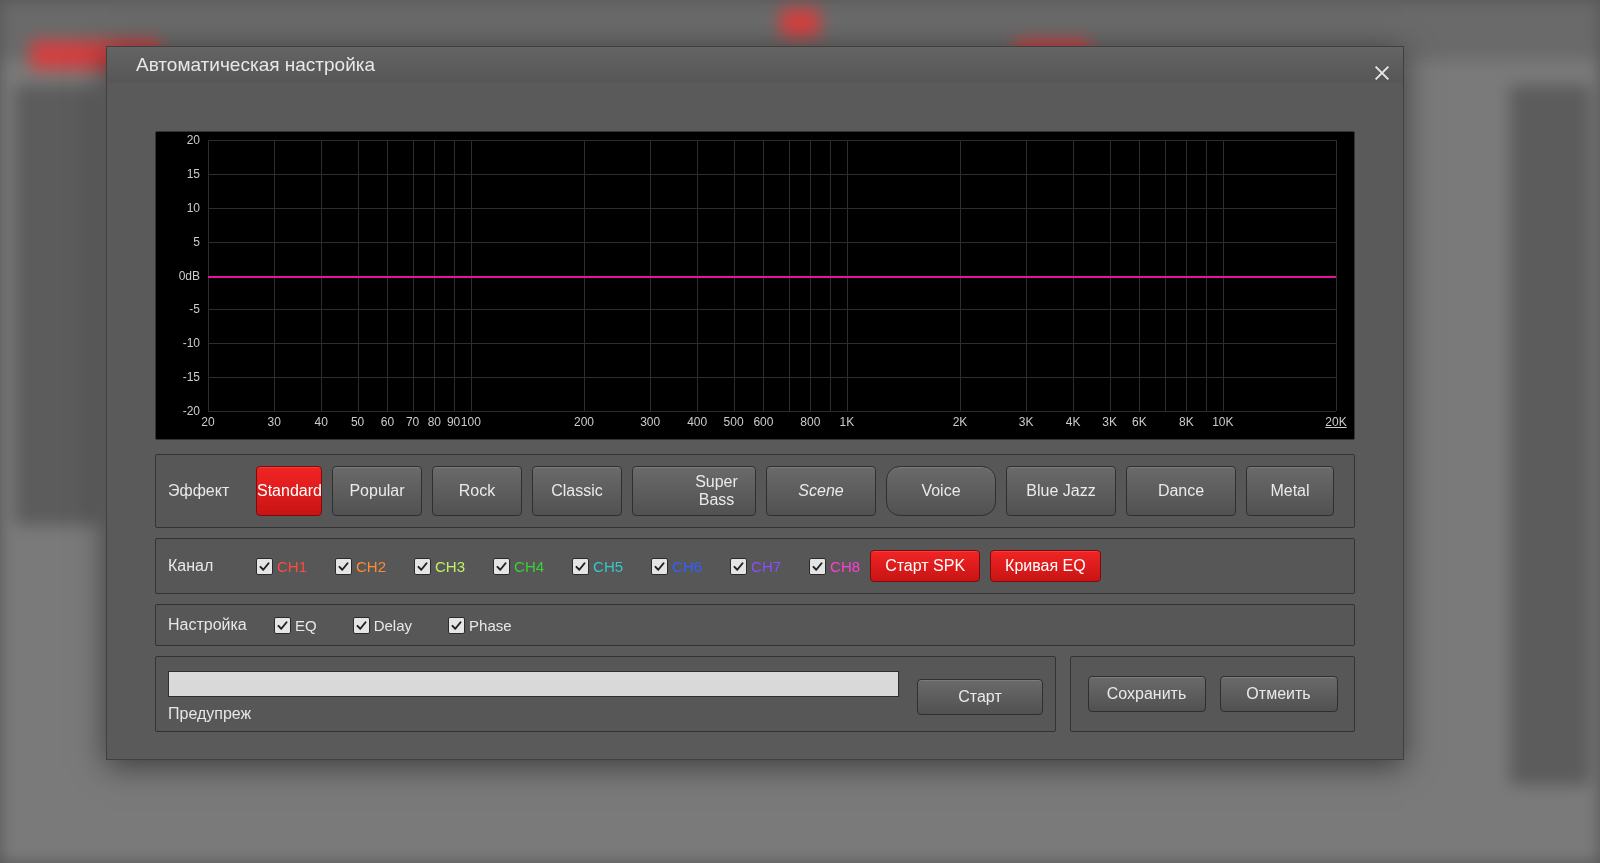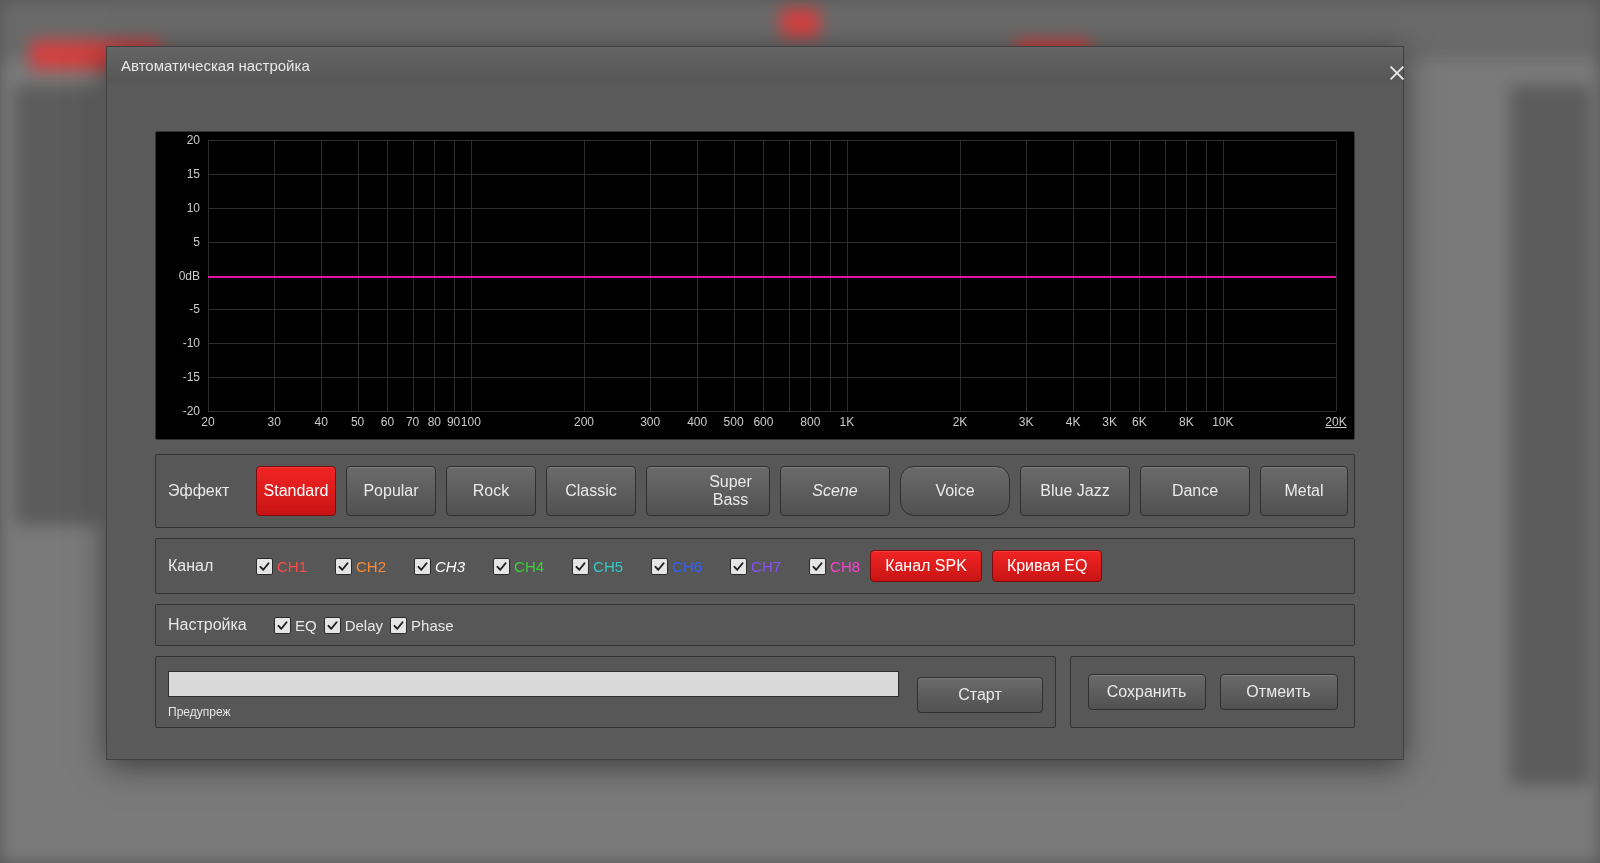--- a/index.html
+++ b/index.html
@@ -5,21 +5,21 @@
   html,body{margin:0;padding:0;width:1600px;height:863px;overflow:hidden;font-family:"Segoe UI",Arial,sans-serif;background:#555;}
   .bg{position:absolute;inset:0;background:#7a7a7a;filter:blur(8px);}
   .bg-top{position:absolute;top:0;left:0;right:0;height:60px;background:#6a6a6a;}
   .bg-title{position:absolute;top:8px;left:50%;transform:translateX(-50%);width:40px;height:30px;background:#d14141;border-radius:6px;}
   .bg-redtab{position:absolute;top:40px;left:30px;width:130px;height:30px;background:#d14141;border-radius:4px;}
   .bg-redtab2{position:absolute;top:40px;left:1015px;width:75px;height:28px;background:#d14141;border-radius:4px;}
   .bg-panel-l{position:absolute;top:85px;left:15px;width:85px;height:440px;background:#5c5c5c;border-radius:4px;}
   .bg-panel-r{position:absolute;top:85px;right:10px;width:80px;height:700px;background:#5c5c5c;border-radius:4px;}
 
   .modal{position:absolute;top:46px;left:106px;width:1296px;height:712px;background:#5a5a5a;border:1px solid #404040;box-shadow:0 6px 30px rgba(0,0,0,.5);}
-  .titlebar{height:36px;background:linear-gradient(#646464,#565656);display:flex;align-items:center;padding:0 14px;color:#e8e8e8;font-size:15px;}
+  .titlebar{height:36px;background:linear-gradient(#646464,#565656);display:flex;align-items:center;padding:0 29px;color:#e8e8e8;font-size:19px;}
   .titlebar .close{margin-left:auto;color:#e8e8e8;}
   .close-x{width:16px;height:16px;position:relative;cursor:pointer;}
   .close-x::before,.close-x::after{content:"";position:absolute;left:7px;top:-1px;width:2px;height:18px;background:#e8e8e8;}
   .close-x::before{transform:rotate(45deg);}
   .close-x::after{transform:rotate(-45deg);}
 
   .section{margin:0 48px;border:1px solid #333;background:#575757;border-radius:2px;}
   .chart-sec{margin:48px 48px 14px;height:307px;background:#000;}
   .chart-inner{position:relative;width:100%;height:100%;}
   .y-labels{position:absolute;left:0;top:0;bottom:28px;width:50px;}
@@ -42,28 +42,28 @@
 
   .ch{display:inline-flex;align-items:center;gap:4px;font-size:15px;}
   .chk{width:15px;height:15px;border:1px solid #2b2b2b;background:#e5e5e5;border-radius:2px;display:inline-flex;align-items:center;justify-content:center;cursor:pointer;}
   .chk svg{width:13px;height:13px;display:block;}
 
   .bottom{display:flex;gap:14px;margin:10px 48px 0;}
   .bottom .left{flex:1;border:1px solid #333;background:#575757;border-radius:2px;padding:14px 12px 8px;}
   .bottom .right{width:272px;border:1px solid #333;background:#575757;border-radius:2px;display:flex;align-items:center;justify-content:center;gap:14px;padding:14px 12px;}
   .progress{height:24px;background:#d9d9d9;border:1px solid #2e2e2e;width:729px;margin-bottom:8px;}
   .left-row{display:flex;align-items:center;gap:18px;}
-  .warn{color:#e6e6e6;font-size:12px;margin-top:2px;}
+  .warn{color:#e6e6e6;font-size:16px;margin-top:2px;}
 
   .start-btn{width:126px;padding:8px 0;}
   .save-btn,.cancel-btn{width:118px;padding:8px 0;}
 
   .ch-colors-0{color:#ff4b3e;}
   .ch-colors-1{color:#ff8a36;}
-  .ch-colors-2{color:#ffffff;font-style:italic;}
+  .ch-colors-2{color:#bef264;}
   .ch-colors-3{color:#3ad13a;}
   .ch-colors-4{color:#36c8c8;}
   .ch-colors-5{color:#3060ff;}
   .ch-colors-6{color:#8a4dff;}
   .ch-colors-7{color:#ff3ed1;}
 </style>
 </head>
 <body>
 
 <div class="bg">
@@ -163,21 +163,21 @@
           <span style="left: 86.7353%;">8K</span>
           <span style="left: 89.9657%;">10K</span>
           <span style="left: 100%; text-decoration: underline;">20K</span>
         </div>
     </div>
   </div>
 
   <div class="section row-sec preset-row">
     <span class="row-label">Эффект</span>
     <div id="presets" style="display:flex;gap:10px;flex:1;">
-        <button class="btn preset red" style="width: 80px;">Standard</button>
+        <button class="btn preset red" style="width: 66px;">Standard</button>
         <button class="btn preset" style="width: 90px;">Popular</button>
         <button class="btn preset" style="width: 90px;">Rock</button>
         <button class="btn preset" style="width: 90px;">Classic</button>
         <button class="btn preset" style="width: 124px; padding-left: 45px;">Super Bass</button>
         <button class="btn preset" style="width: 110px; font-style: italic;">Scene</button>
         <button class="btn preset" style="width: 110px; border-radius: 14px;">Voice</button>
         <button class="btn preset" style="width: 110px;">Blue Jazz</button>
         <button class="btn preset" style="width: 110px;">Dance</button>
         <button class="btn preset" style="width: 88px;">Metal</button>
       </div>
@@ -244,27 +244,27 @@
         </span>
         <span class="ch">
           <span class="chk">
             <svg viewBox="0 0 16 16">
               <path d="M3 8.5 L6.5 12 L13 4" stroke="#222" stroke-width="2.4" fill="none" stroke-linecap="round" stroke-linejoin="round"></path>
             </svg>
           </span>
           <span class="ch-colors-7">CH8</span>
         </span>
       </div>
-    <button class="btn red" style="padding:6px 14px;">Канал SPK</button>
+    <button class="btn red" style="padding:6px 14px;">Старт SPK</button>
     <button class="btn red" style="padding:6px 14px;">Кривая EQ</button>
   </div>
 
   <div class="section row-sec">
     <span class="row-label" style="min-width:96px;">Настройка</span>
-    <div id="settings" style="display:flex;gap:7px;align-items:center;">
+    <div id="settings" style="display:flex;gap:36px;align-items:center;">
         <span class="ch" style="color: rgb(232, 232, 232);">
           <span class="chk">
             <svg viewBox="0 0 16 16">
               <path d="M3 8.5 L6.5 12 L13 4" stroke="#222" stroke-width="2.4" fill="none" stroke-linecap="round" stroke-linejoin="round"></path>
             </svg>
           </span>
           <span>EQ</span>
         </span>
         <span class="ch" style="color: rgb(232, 232, 232);">
           <span class="chk">

